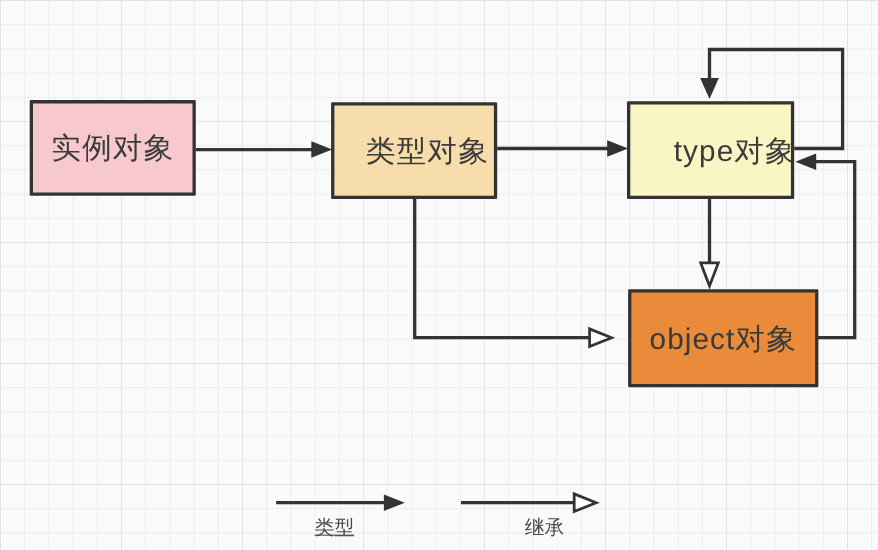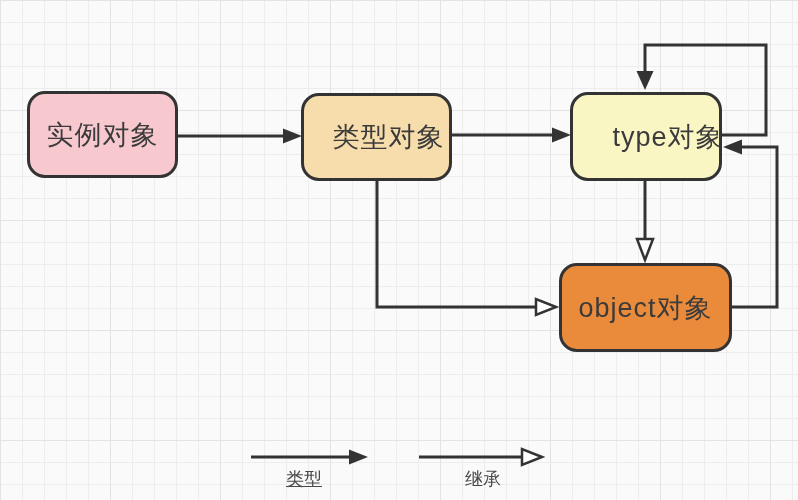--- a/index.html
+++ b/index.html
@@ -19,21 +19,21 @@
   }
   .edges-layer {
     position: absolute;
     left: 0; top: 0;
     width: 798px; height: 500px;
     pointer-events: none;
   }
   .node {
     position: absolute;
     border: 3px solid #333333;
-    border-radius: 18px;
+    border-radius: 1px;
     display: flex;
     align-items: center;
     justify-content: center;
     font-size: 27px;
     color: #3b3b3b;
     letter-spacing: 1px;
     white-space: nowrap;
   }
   .node-instance { left: 27px;  top: 91px;  width: 151px; height: 87px; }
   .node-class    { left: 301px; top: 93px;  width: 151px; height: 88px; padding-left: 24px; }
@@ -41,21 +41,21 @@
   .node-object   { left: 559px; top: 263px; width: 173px; height: 89px; }
   .legend-label {
     position: absolute;
     top: 467px;
     width: 60px;
     text-align: center;
     font-size: 18px;
     color: #4a4a4a;
   }
   .legend-label-type    { left: 274px; text-decoration: underline; }
-  .legend-label-inherit { left: 453px; }
+  .legend-label-inherit { left: 453px; text-align: right; }
   .edge-line { stroke: #333333; stroke-width: 3; fill: none; }
   .head-solid { fill: #333333; stroke: none; }
   .head-hollow { fill: #ffffff; stroke: #333333; stroke-width: 2.5; stroke-linejoin: miter; }
 </style>
 </head>
 <body>
 
 <div class="canvas">
 
   <svg class="edges-layer" viewBox="0 0 798 500" xmlns="http://www.w3.org/2000/svg">
@@ -100,19 +100,19 @@
       <polygon class="head-hollow" points="542,457 522,449 522,465"></polygon>
     </g>
   </svg>
 
   <div class="node node-instance" style="background-color: rgb(247, 201, 207);">实例对象</div>
 
   <div class="node node-class" style="background-color: rgb(246, 221, 171);">类型对象</div>
 
   <div class="node node-type" style="background-color: rgb(250, 246, 196); padding-left: 44px;">type对象</div>
 
-  <div class="node node-object" style="background-color: rgb(233, 139, 59);">object对象</div>
+  <div class="node node-object" style="background-color: rgb(233, 139, 59); margin-left: 12px;">object对象</div>
 
   <div class="legend-label legend-label-type">类型</div>
 
   <div class="legend-label legend-label-inherit">继承</div>
 
 </div>
 
 </body></html>

